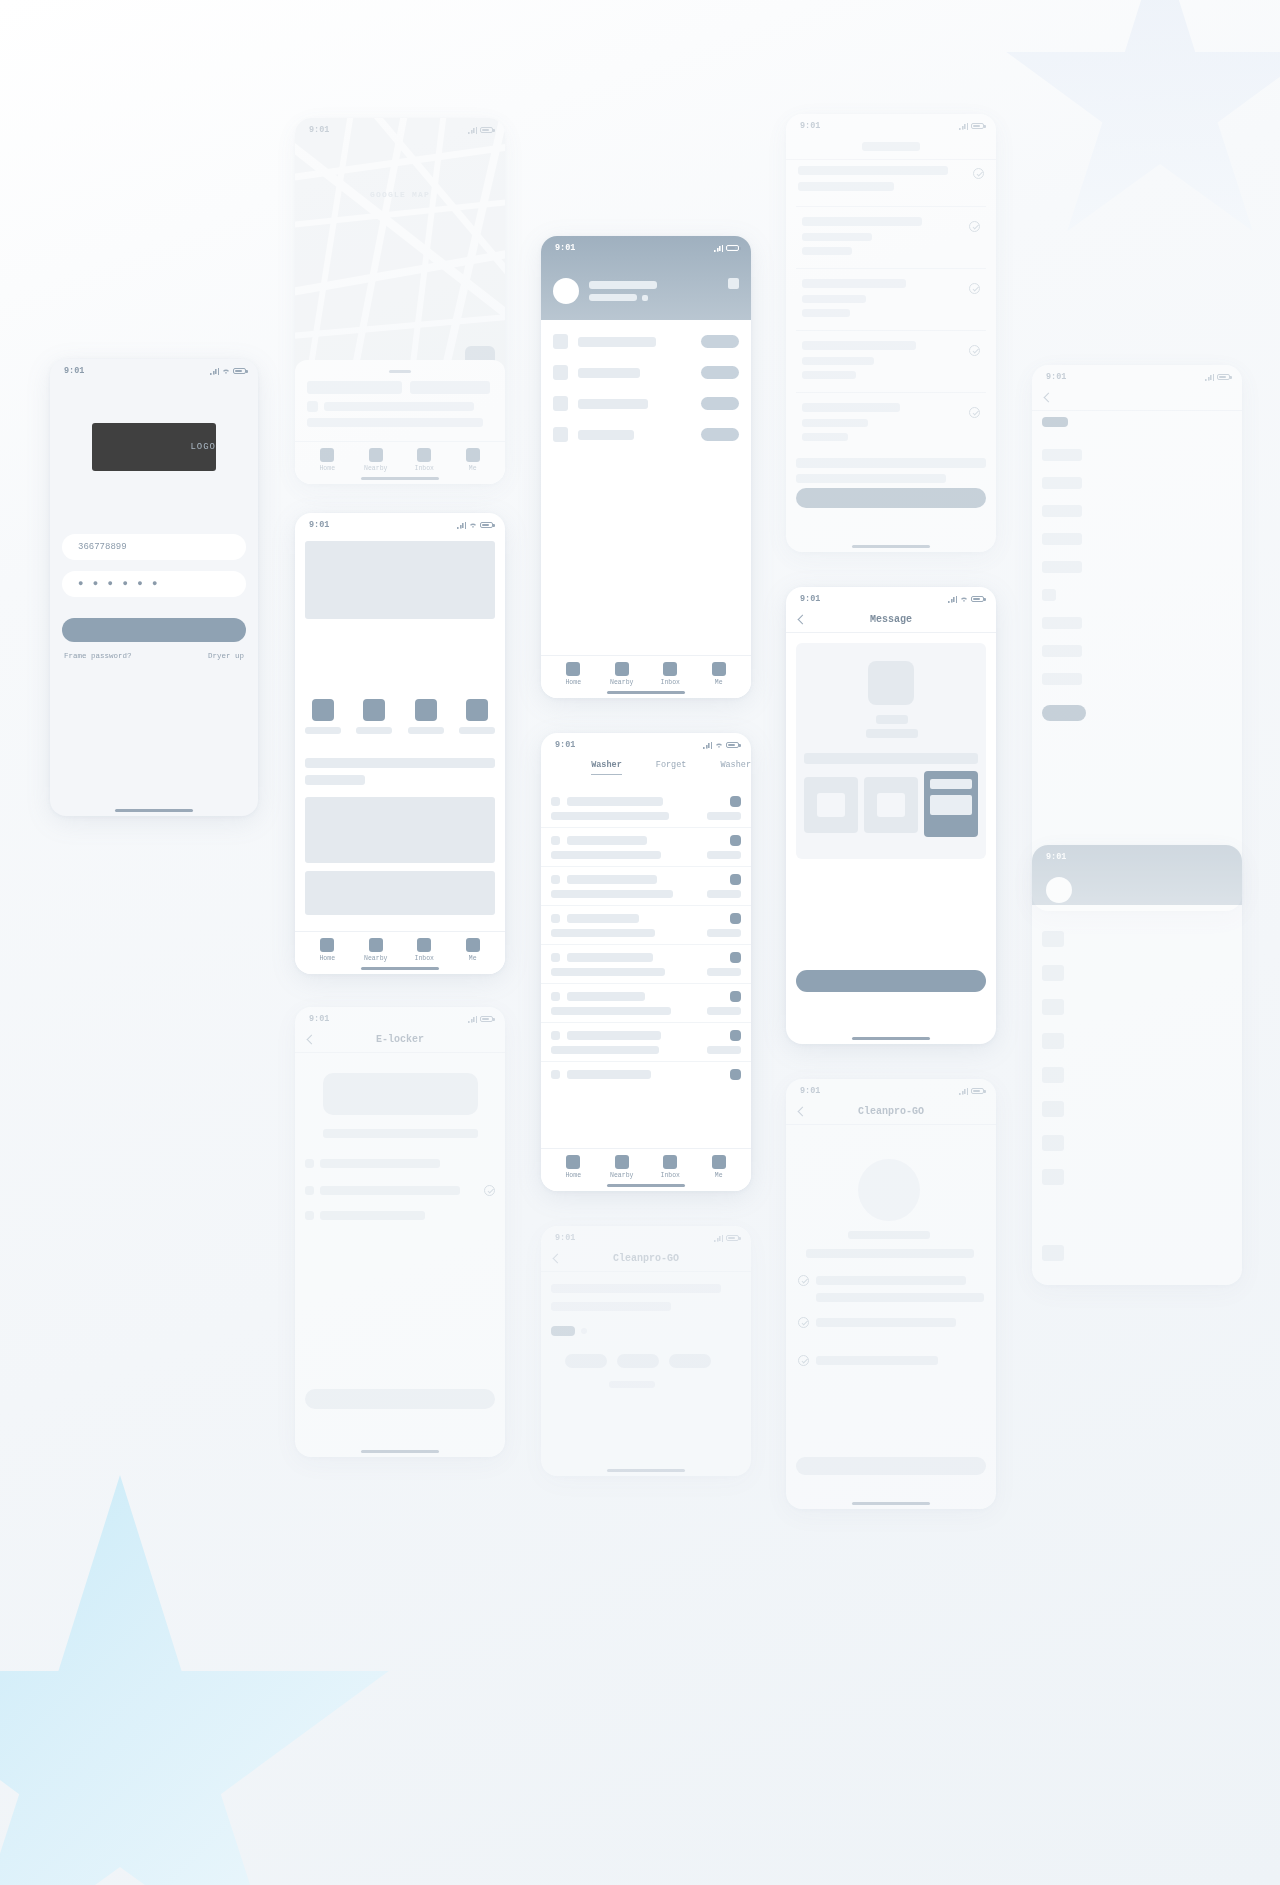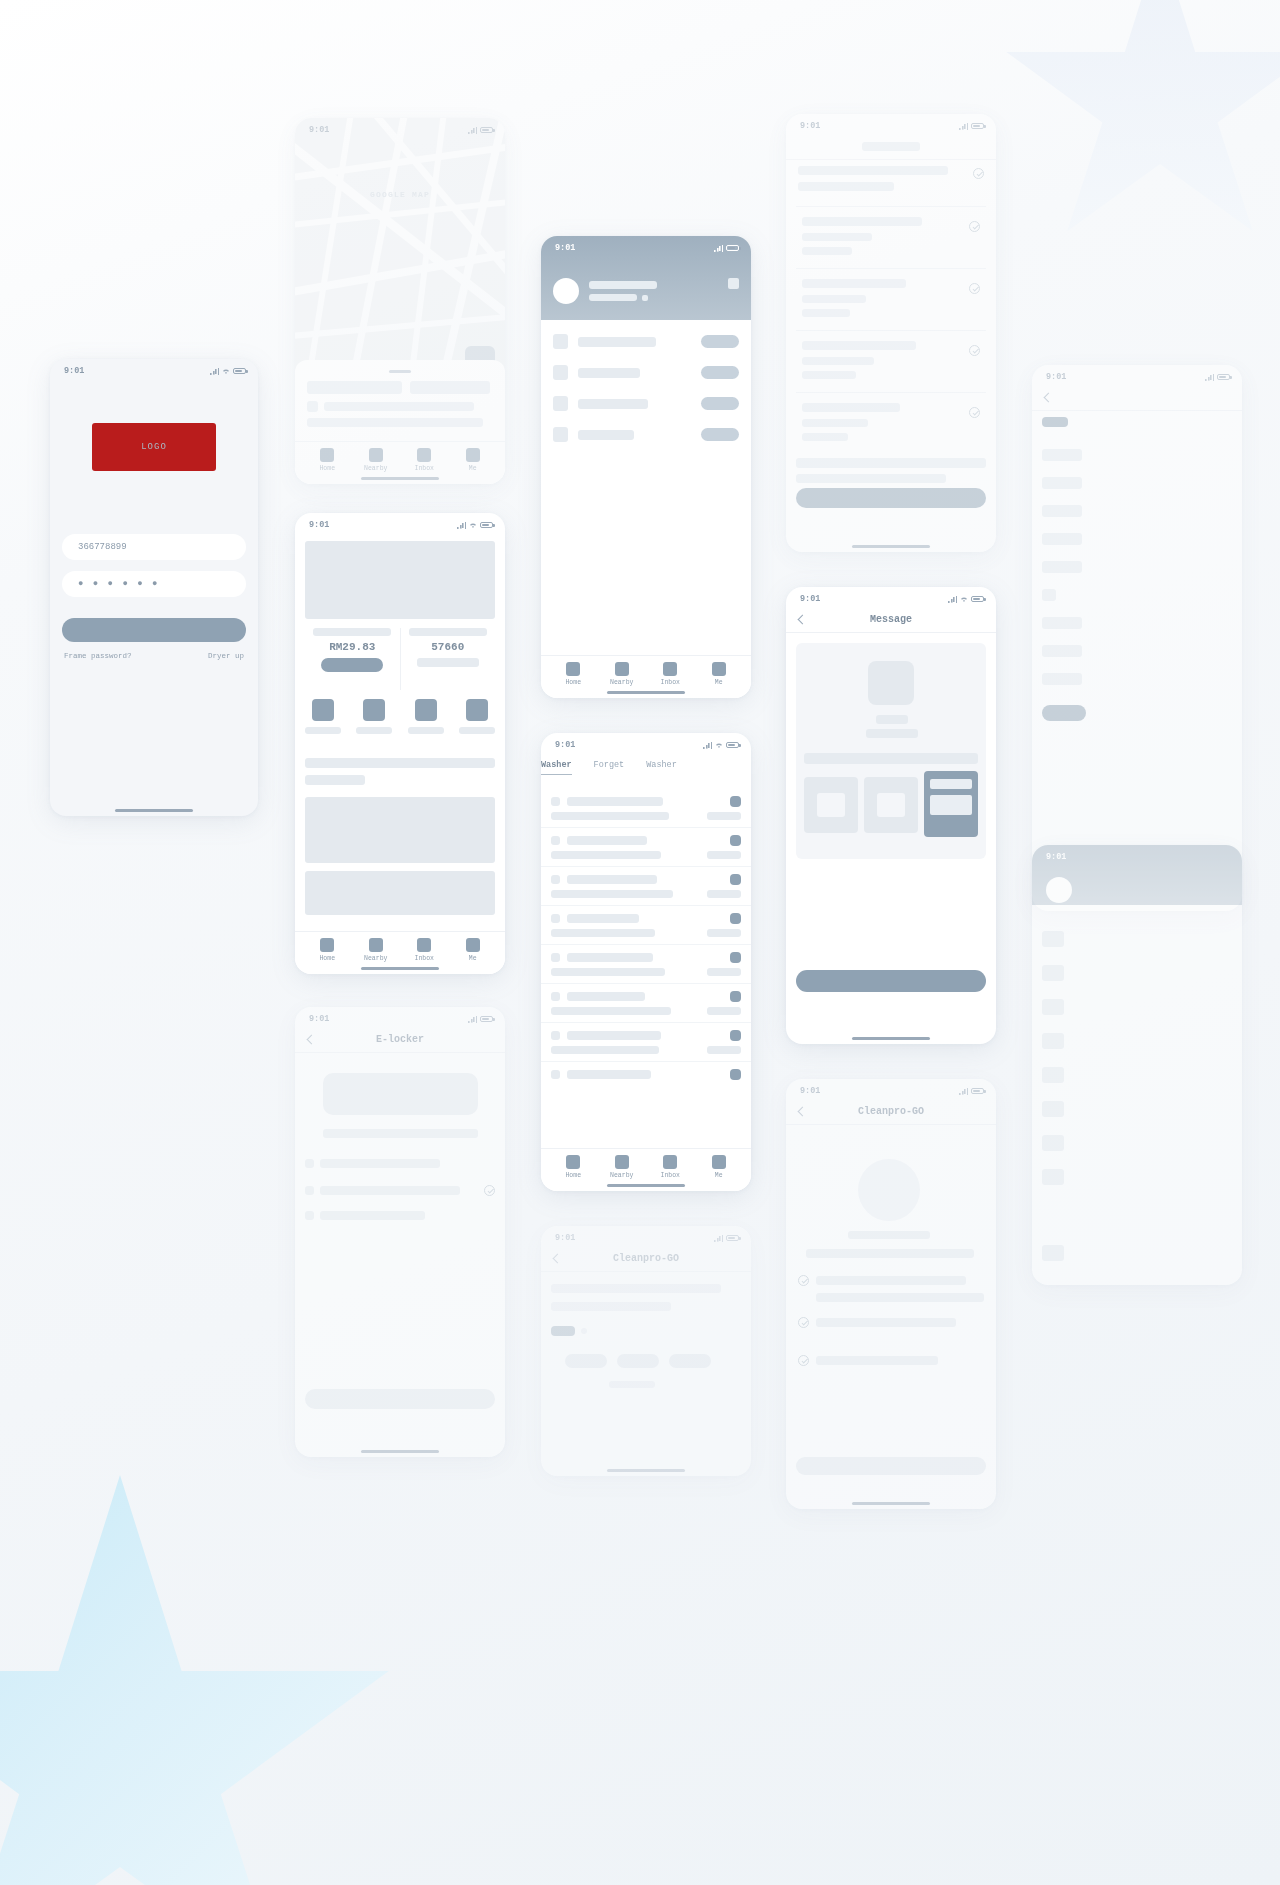--- a/index.html
+++ b/index.html
@@ -133,21 +133,21 @@
     width: 11px; height: 11px; border-radius: 50%;
     border: 1.3px solid #b7c3cd; position: relative; flex: 0 0 auto;
   }
   .checkmark::after {
     content:""; position:absolute; left:2.6px; top:2.5px;
     width:4.5px; height:2.4px; border-left:1.3px solid #b7c3cd; border-bottom:1.3px solid #b7c3cd;
     transform: rotate(-45deg);
   }
   .row { display:flex; align-items:center; }
   .stat-num { font-size: 11px; font-weight: 700; color:#7f8f9f; text-align:center; }
-  .seg { display:flex; justify-content:flex-start; gap: 22px; padding: 7px 0 4px; background:#fff; }
+  .seg { display:flex; justify-content:flex-end; gap: 34px; padding: 7px 0 4px; background:#fff; }
   .seg span { font-size: 8.5px; color:#9aa9b8; padding-bottom:4px; }
   .seg span.active { color:#7b8b9b; border-bottom: 1.6px solid #aebbc7; font-weight:600; }
   .faded { opacity: .45; }
   .faded2 { opacity: .3; }
 </style>
 </head>
 <body>
 
 <div id="canvas">
 
@@ -159,21 +159,21 @@
     <div class="statusbar">
       <span>9:01</span>
       <span class="sb-right">
         <i class="ic-signal"></i>
         <svg class="ic-wifi" viewBox="0 0 12 9">
             <path d="M6 8.2l1.7-2.1A2.7 2.7 0 0 0 6 5.5a2.7 2.7 0 0 0-1.7.6zM6 3.6c1.2 0 2.3.4 3.2 1.1l1.2-1.5A7.2 7.2 0 0 0 6 1.6a7.2 7.2 0 0 0-4.4 1.6l1.2 1.5C3.7 4 4.8 3.6 6 3.6z" fill="#9aa9b8"></path>
           </svg>
         <i class="ic-batt"></i>
       </span>
     </div>
-    <div class="sk" style="position:absolute; left:42px; top:64px; width:124px; height:48px; display:flex; align-items:center; justify-content:center; background:#b91c1c;">
+    <div class="sk" style="position:absolute; left:42px; top:64px; width:124px; height:48px; display:flex; align-items:center; justify-content:flex-end; background:#404040;">
       <span style="font-size:9px; color:#a9b6c2; letter-spacing:1px;">LOGO</span>
     </div>
     <div style="position:absolute; left:12px; top:175px; width:184px; height:26px; background:#fff; border-radius:16px; display:flex; align-items:center; padding:0 16px;">
       <span style="font-size:9px; color:#8b9bab;">366778899</span>
     </div>
     <div style="position:absolute; left:12px; top:212px; width:184px; height:26px; background:#fff; border-radius:16px; display:flex; align-items:center; padding:0 16px;">
       <span style="font-size:9px; color:#8b9bab; letter-spacing:2px;">● ● ● ● ● ●</span>
     </div>
     <div class="pill-solid" style="position:absolute; left:12px; top:259px; width:184px; height:24px;">
       <span></span>
@@ -244,32 +244,20 @@
       <span class="sb-right">
         <i class="ic-signal"></i>
         <svg class="ic-wifi" viewBox="0 0 12 9">
             <path d="M6 8.2l1.7-2.1A2.7 2.7 0 0 0 6 5.5a2.7 2.7 0 0 0-1.7.6zM6 3.6c1.2 0 2.3.4 3.2 1.1l1.2-1.5A7.2 7.2 0 0 0 6 1.6a7.2 7.2 0 0 0-4.4 1.6l1.2 1.5C3.7 4 4.8 3.6 6 3.6z" fill="#9aa9b8"></path>
           </svg>
         <i class="ic-batt"></i>
       </span>
     </div>
     <div class="sk" style="position:absolute; left:10px; top:28px; width:190px; height:78px; background:#e4e9ee;"></div>
 
-    <div style="position:absolute; left:10px; top:115px; width:190px; height:62px; display:flex;">
-      <div style="flex:1; display:flex; flex-direction:column; align-items:center; gap:5px; border-right:1px solid #eef1f5;">
-        <div class="sk" style="width:78px;height:8px;"></div>
-        <div class="stat-num">RM29.83</div>
-        <div class="pill-solid" style="width:62px;height:14px;"></div>
-      </div>
-      <div style="flex:1; display:flex; flex-direction:column; align-items:center; gap:5px;">
-        <div class="sk" style="width:78px;height:8px;"></div>
-        <div class="stat-num">57660</div>
-        <div class="sk" style="width:62px;height:9px;"></div>
-      </div>
-    </div>
 
     <div style="position:absolute; left:10px; top:186px; width:190px; display:flex; justify-content:space-between;">
       <div style="display:flex;flex-direction:column;align-items:center;gap:6px;">
         <div class="sk-sq" style="width:22px;height:22px;"></div>
         <div class="sk" style="width:36px;height:7px;"></div>
       </div>
       <div style="display:flex;flex-direction:column;align-items:center;gap:6px;">
         <div class="sk-sq" style="width:22px;height:22px;"></div>
         <div class="sk" style="width:36px;height:7px;"></div>
       </div>

